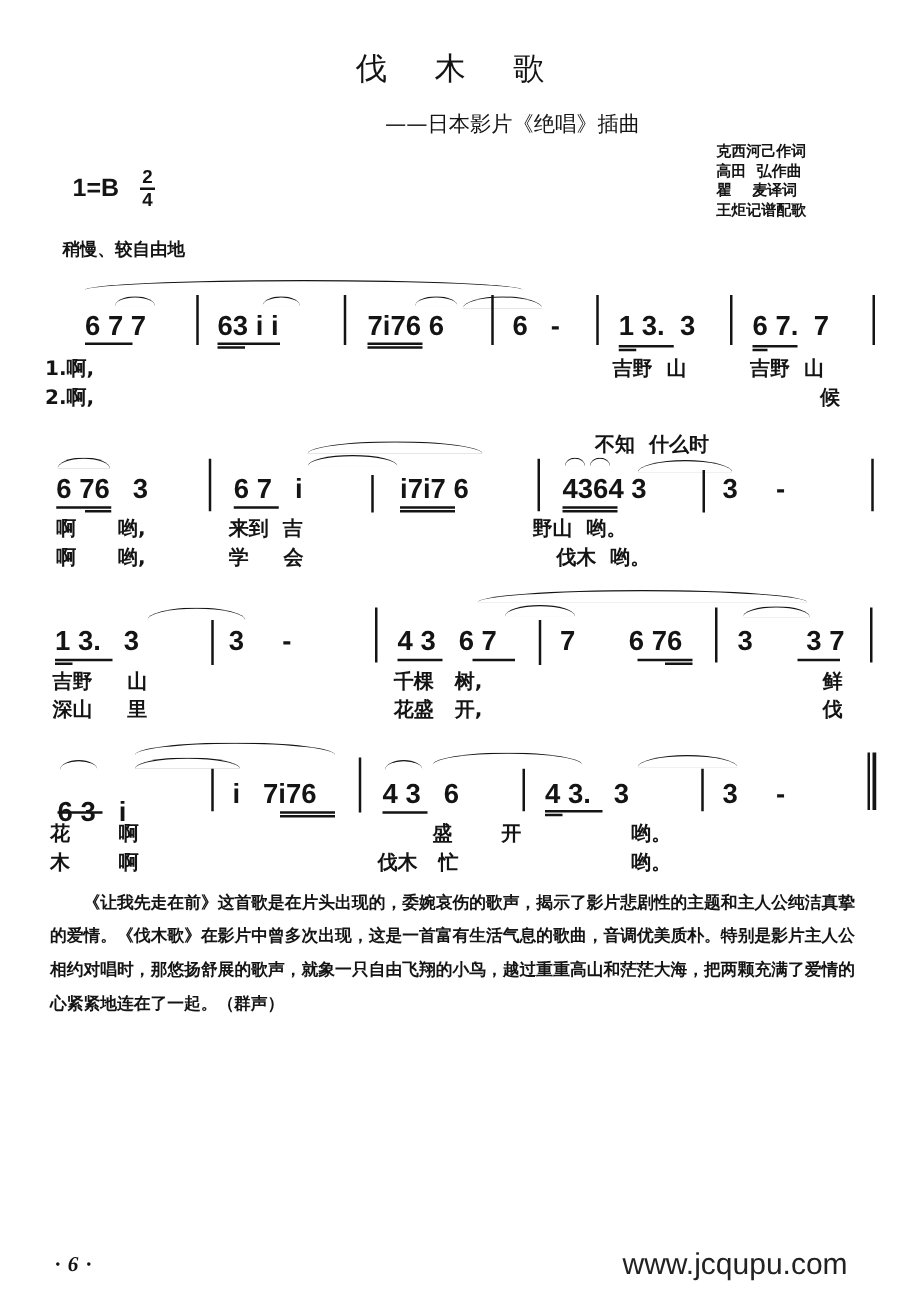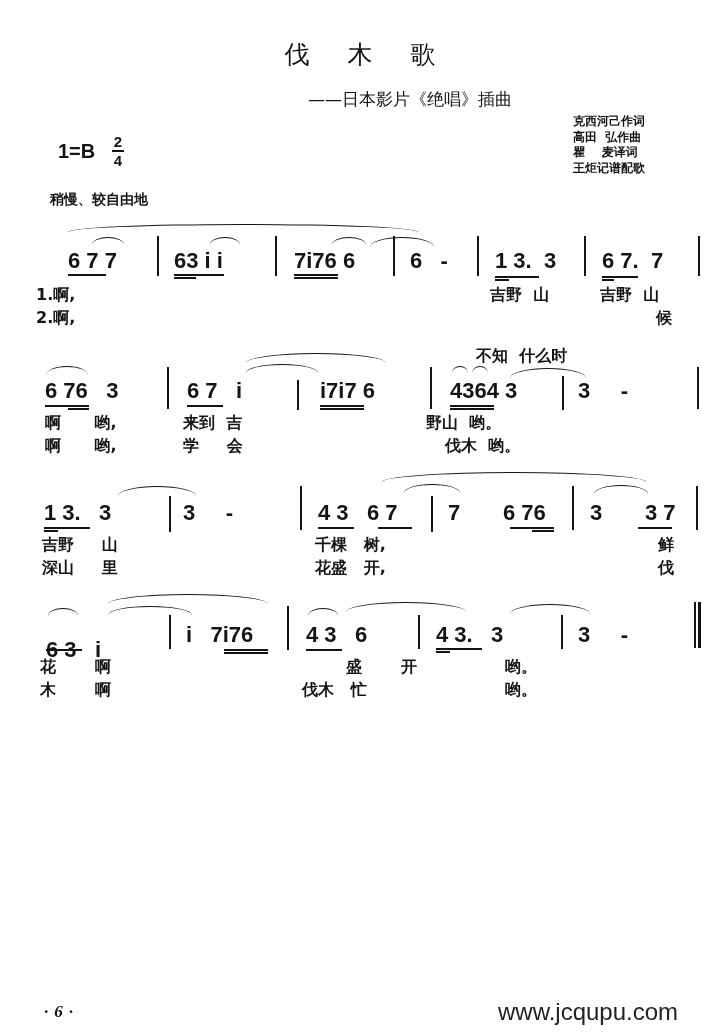--- a/index.html
+++ b/index.html
@@ -191,16 +191,17 @@
 
   <div class="lyric" style="left:40px;top:658px;">花       啊</div>
   <div class="lyric" style="left:40px;top:681px;">木       啊</div>
   <div class="lyric" style="left:302px;top:658px;margin-left:44px;">盛       开</div>
   <div class="lyric" style="left:302px;top:681px;">伐木   忙</div>
   <div class="lyric" style="left:505px;top:658px;">哟。</div>
   <div class="lyric" style="left:505px;top:681px;">哟。</div>
 </div>
 
 <div class="abs desc">
+  <p>《让我先走在前》这首歌是在片头出现的，委婉哀伤的歌声，揭示了影片悲剧性的主题和主人公纯洁真挚的爱情。《伐木歌》在影片中曾多次出现，这是一首富有生活气息的歌曲，音调优美质朴。特别是影片主人公相约对唱时，那悠扬舒展的歌声，就象一只自由飞翔的小鸟，越过重重高山和茫茫大海，把两颗充满了爱情的心紧紧地连在了一起。（群声）</p>
 </div>
 
 <div class="abs page-num">·6·</div>
 <div class="abs site">www.jcqupu.com</div>
 
 </body></html>

